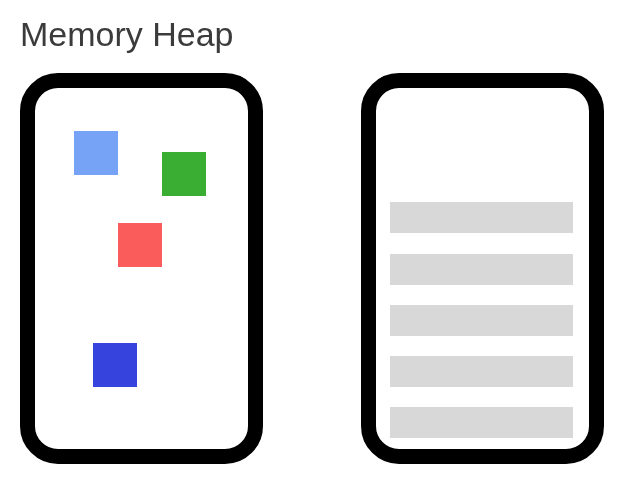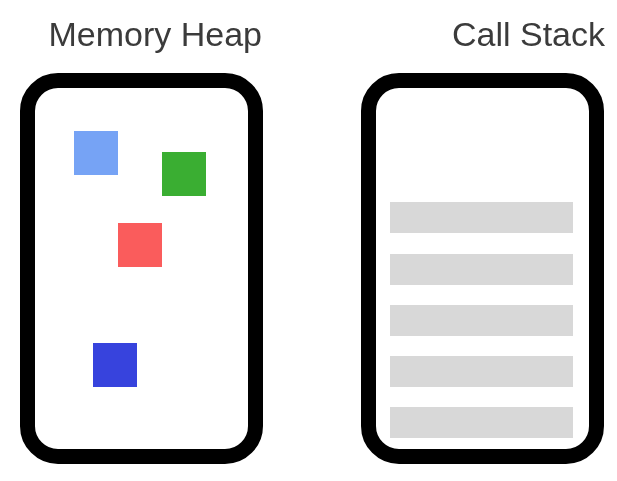--- a/index.html
+++ b/index.html
@@ -12,21 +12,21 @@
     width: 617px;
     height: 481px;
     background: #ffffff;
     font-family: "Liberation Sans", sans-serif;
     overflow: hidden;
   }
   .panel-title {
     position: absolute;
     top: 14px;
     width: 242px;
-    text-align: right;
+    text-align: left;
     font-size: 34px;
     line-height: 40px;
     font-weight: 400;
     color: #3b3b3b;
     white-space: nowrap;
     user-select: none;
   }
   .panel-title.heap-title  { left: 20px; }
   .panel-title.stack-title { left: 363px; }
 
@@ -67,21 +67,20 @@
   .stack-box .pos-4 { top: 268px; }
   .stack-box .pos-5 { top: 319px; }
 </style>
 </head>
 <body>
 
 <div class="canvas">
 
   <div class="panel-title heap-title">Memory Heap</div>
 
-  <div class="panel-title stack-title">Call Stack</div>
 
   <div class="box heap-box">
       <div class="heap-block pos-1" style="background: rgb(118, 163, 245);"></div>
       <div class="heap-block pos-2" style="background: rgb(58, 174, 50);"></div>
       <div class="heap-block pos-3" style="background: rgb(250, 92, 92);"></div>
       <div class="heap-block pos-4" style="background: rgb(55, 67, 221);"></div>
     </div>
 
   <div class="box stack-box">
       <div class="stack-frame pos-1" style="background: rgb(216, 216, 216);"></div>

